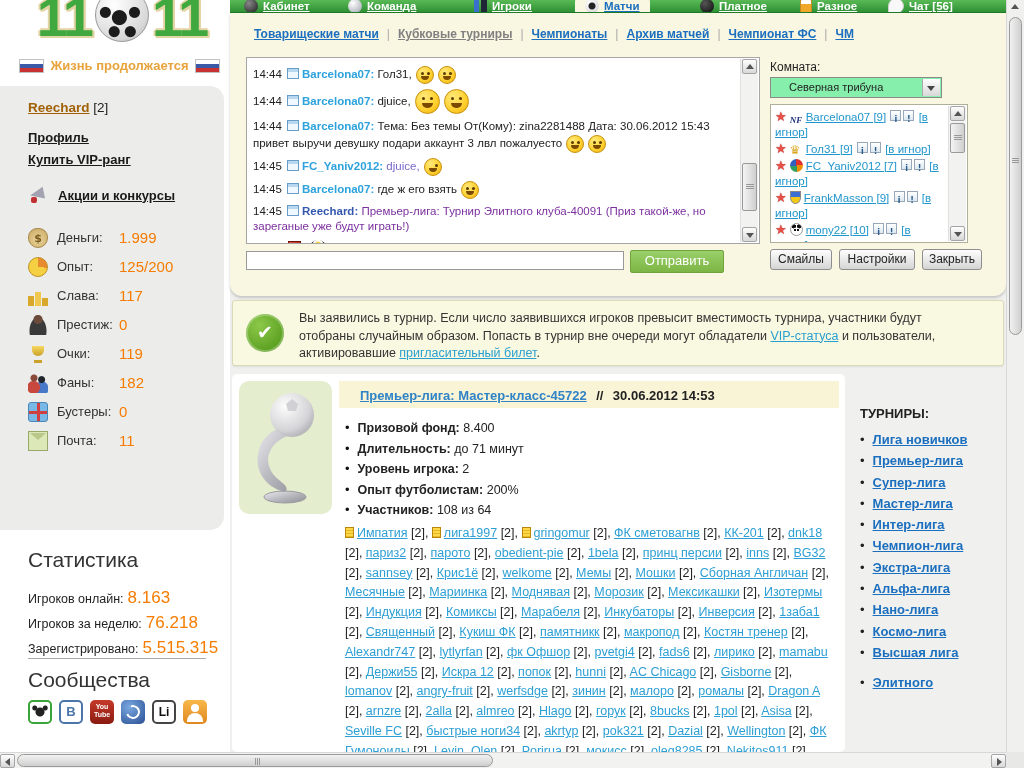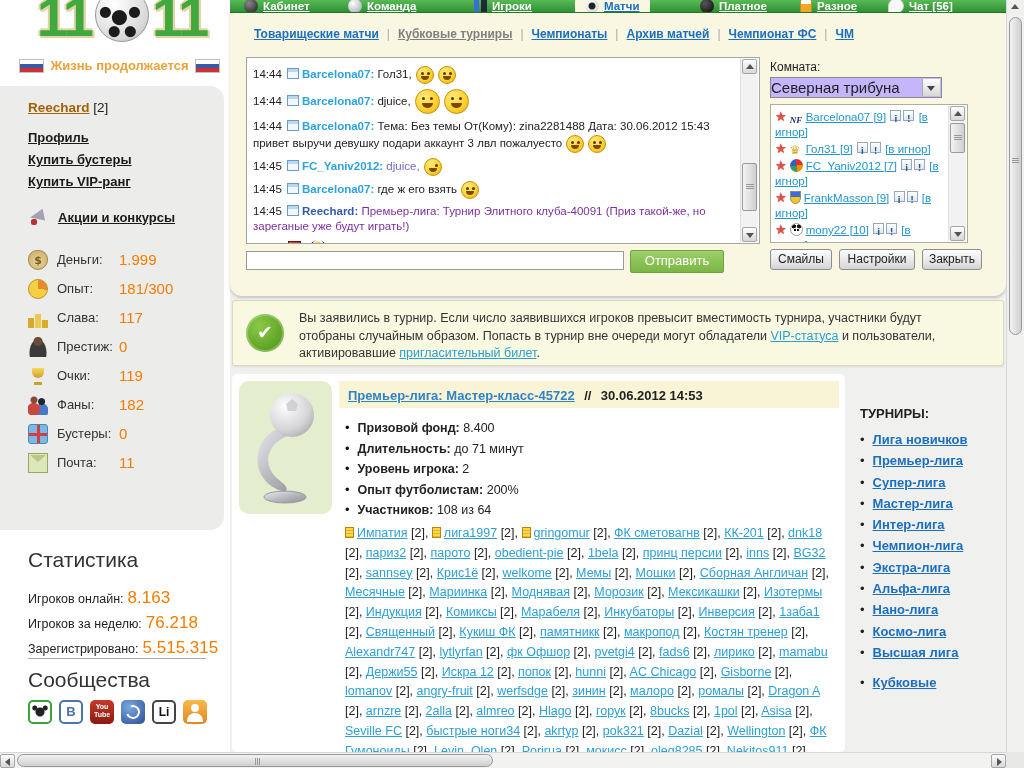--- a/index.html
+++ b/index.html
@@ -122,22 +122,22 @@
   .sm::after{content:"";position:absolute;left:4px;top:9px;width:8px;height:4px;border-radius:0 0 8px 8px;background:#7a4a00}
   .sm.big{width:25px;height:25px}
   .sm.big::before{left:6px;top:7px;box-shadow:8px 0 0 #5a3b00}
   .sm.big::after{left:6px;top:13px;width:11px;height:5px}
   .sm.wink::before{box-shadow:none;left:10px}
   .redsq{width:13px;height:13px;background:linear-gradient(135deg,#e05040,#a01808);border:1px solid #701008;
     display:inline-block;vertical-align:-2px;margin:0 3px;box-sizing:border-box}
   .refic{width:18px;height:18px;border-radius:50%;display:inline-block;vertical-align:middle;margin:0 5px;
     background:radial-gradient(circle at 50% 28%,#f8d848 0 3px,#fff 4px 5px,#1c1c1c 6px)}
   .room-label{position:absolute;left:540px;top:47px;font-size:12px;color:#222}
-  .room-select{position:absolute;left:540px;top:64px;width:172px;height:21px;background:#c4b5fd;border:1px solid #8a8a8a;
-    font-size:15px;line-height:19px;padding-left:0;box-sizing:border-box;cursor:pointer}
+  .room-select{position:absolute;left:540px;top:64px;width:172px;height:21px;background:#86efac;border:1px solid #8a8a8a;
+    font-size:11px;line-height:19px;padding-left:18px;box-sizing:border-box;cursor:pointer}
   .sel-arrow{position:absolute;right:1px;top:1px;bottom:1px;width:17px;background:linear-gradient(#fdfdfd,#d8d8d8);border-left:1px solid #aaa}
   .sel-arrow::after{content:"";position:absolute;left:4px;top:7px;border-left:4px solid transparent;border-right:4px solid transparent;
     border-top:5px solid #444}
   .user-list{position:absolute;left:540px;top:91px;width:198px;height:139px;background:#fff;border:1px solid #b0b09a;
     box-sizing:border-box;padding:3px 22px 3px 4px;overflow:hidden;font-size:11.5px;line-height:15px}
   .user-row{margin:1px 0}
   .user-link{color:#2196cc;text-decoration:underline}
   .star{font-family:"DejaVu Sans",sans-serif;font-size:13px;color:#e85048;text-shadow:0 0 1px #902020;margin-right:3px}
   .star::after{content:"★"}
   .ub{display:inline-block;width:13px;height:13px;vertical-align:-2px;margin-right:3px;position:relative}
@@ -178,21 +178,21 @@
   .check{position:absolute;left:13px;top:13px;width:38px;height:38px;border-radius:50%;
     background:radial-gradient(circle at 35% 30%,#8cc84a,#4a9212);box-shadow:inset 0 0 0 2px rgba(255,255,255,.25)}
   .check::after{content:"✔";position:absolute;left:0;right:0;top:7px;text-align:center;font:bold 19px/22px "DejaVu Sans",sans-serif;color:#fff}
   .notice-text{position:absolute;left:66px;right:22px;top:9px;font-size:12.5px;line-height:17.5px;color:#333}
   .notice-text a{color:#2a9fd0;text-decoration:underline}
   
   .tcard{position:absolute;left:2px;top:374px;width:613px;height:378px;background:#fff;border-radius:5px;overflow:hidden}
   .trophy-box{position:absolute;left:7px;top:7px;width:93px;height:133px;background:#e4edcd;border-radius:10px;
     display:flex;align-items:center;justify-content:center}
   .thead{position:absolute;left:107px;top:7px;width:500px;height:27px;background:#f9f4d6;box-sizing:border-box;
-    padding-left:9px;line-height:27px;white-space:nowrap}
+    padding-left:21px;line-height:27px;white-space:nowrap}
   .ttitle{font-size:13px;font-weight:bold;color:#2f83c6;text-decoration:underline}
   .tsep{font-size:13px;font-weight:bold;color:#222;margin:0 5px}
   .tdate{font-size:13px;font-weight:bold;color:#222}
   #detail-list{position:absolute;left:113px;top:44px;margin:0;padding:0}
   .detail{font-size:12.5px;line-height:20.5px;color:#222;list-style:none}
   .detail::before{content:"•";margin-right:8px;font-size:13px;color:#111}
   .detail b{font-weight:bold}
   #participants{position:absolute;left:113px;top:150px;width:494px;height:225px;font-size:12.5px;line-height:19.8px;color:#222}
   .part-link{color:#2d9fd4;text-decoration:underline}
   .part-lvl{color:#222}
@@ -235,37 +235,36 @@
     <span class="tg">Жизнь продолжается</span>
     <span class="flag"></span>
   </div>
   <div class="user-panel">
     <div class="uname">
       <a>Reechard</a>
       <span>[2]</span>
     </div>
     <div id="menu-links">
         <a>Профиль</a>
-        <a>Купить бустеры</a>
         <a>Купить VIP-ранг</a>
       </div>
     <div class="promo">
       <span class="icon-mega"></span>
       <a>Акции и конкурсы</a>
     </div>
     <div id="stat-rows">
         <div class="stat-row">
           <span class="sic sic-money"></span>
           <span class="stat-label">Деньги:</span>
           <span class="stat-value">1.999</span>
         </div>
         <div class="stat-row">
           <span class="sic sic-exp"></span>
           <span class="stat-label">Опыт:</span>
-          <span class="stat-value">181/300</span>
+          <span class="stat-value">125/200</span>
         </div>
         <div class="stat-row">
           <span class="sic sic-fame"></span>
           <span class="stat-label">Слава:</span>
           <span class="stat-value">117</span>
         </div>
         <div class="stat-row">
           <span class="sic sic-prestige"></span>
           <span class="stat-label">Престиж:</span>
           <span class="stat-value">0</span>
@@ -445,21 +444,21 @@
           <div class="ts-item"><a>Мастер-лига</a></div>
           <div class="ts-item"><a>Интер-лига</a></div>
           <div class="ts-item"><a>Чемпион-лига</a></div>
           <div class="ts-item"><a>Экстра-лига</a></div>
           <div class="ts-item"><a>Альфа-лига</a></div>
           <div class="ts-item"><a>Нано-лига</a></div>
           <div class="ts-item"><a>Космо-лига</a></div>
           <div class="ts-item"><a>Высшая лига</a></div>
         </div>
         <div class="ts-group">
-          <div class="ts-item"><a>Кубковые</a></div>
+          <div class="ts-item"><a>Элитного</a></div>
         </div>
       </div>
   </div>
 </div>
 
 <div class="page-sb-v">
   <span class="sbox up" style="position:absolute;top:0;left:1px;width:15px"></span>
   <span class="pv-thumb"></span>
   <span class="sbox down" style="position:absolute;bottom:0;left:1px;width:15px"></span>
 </div>

